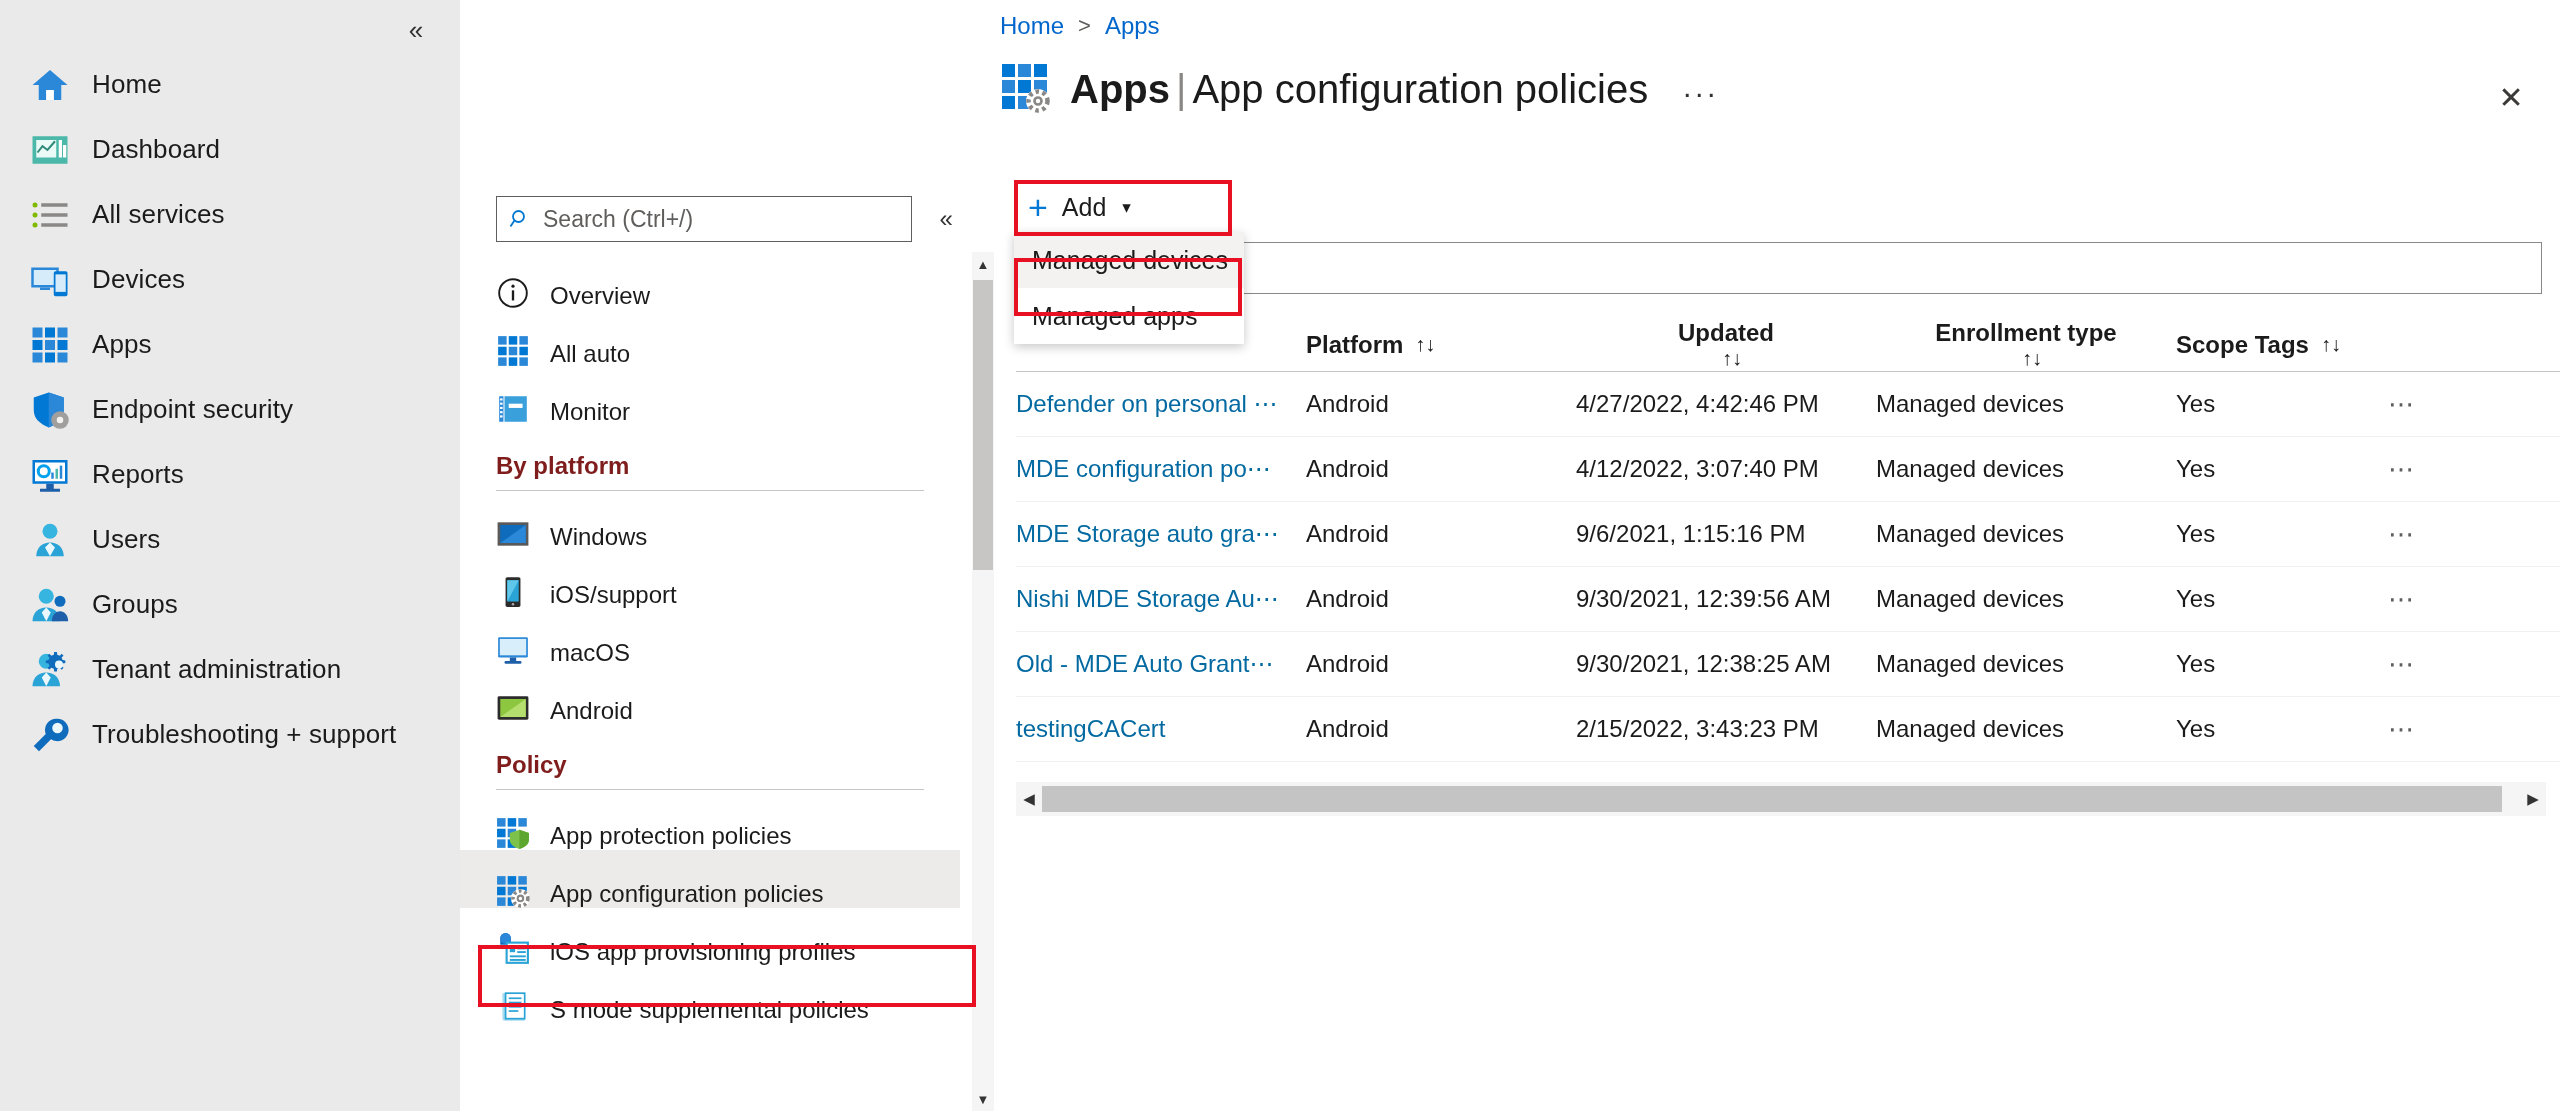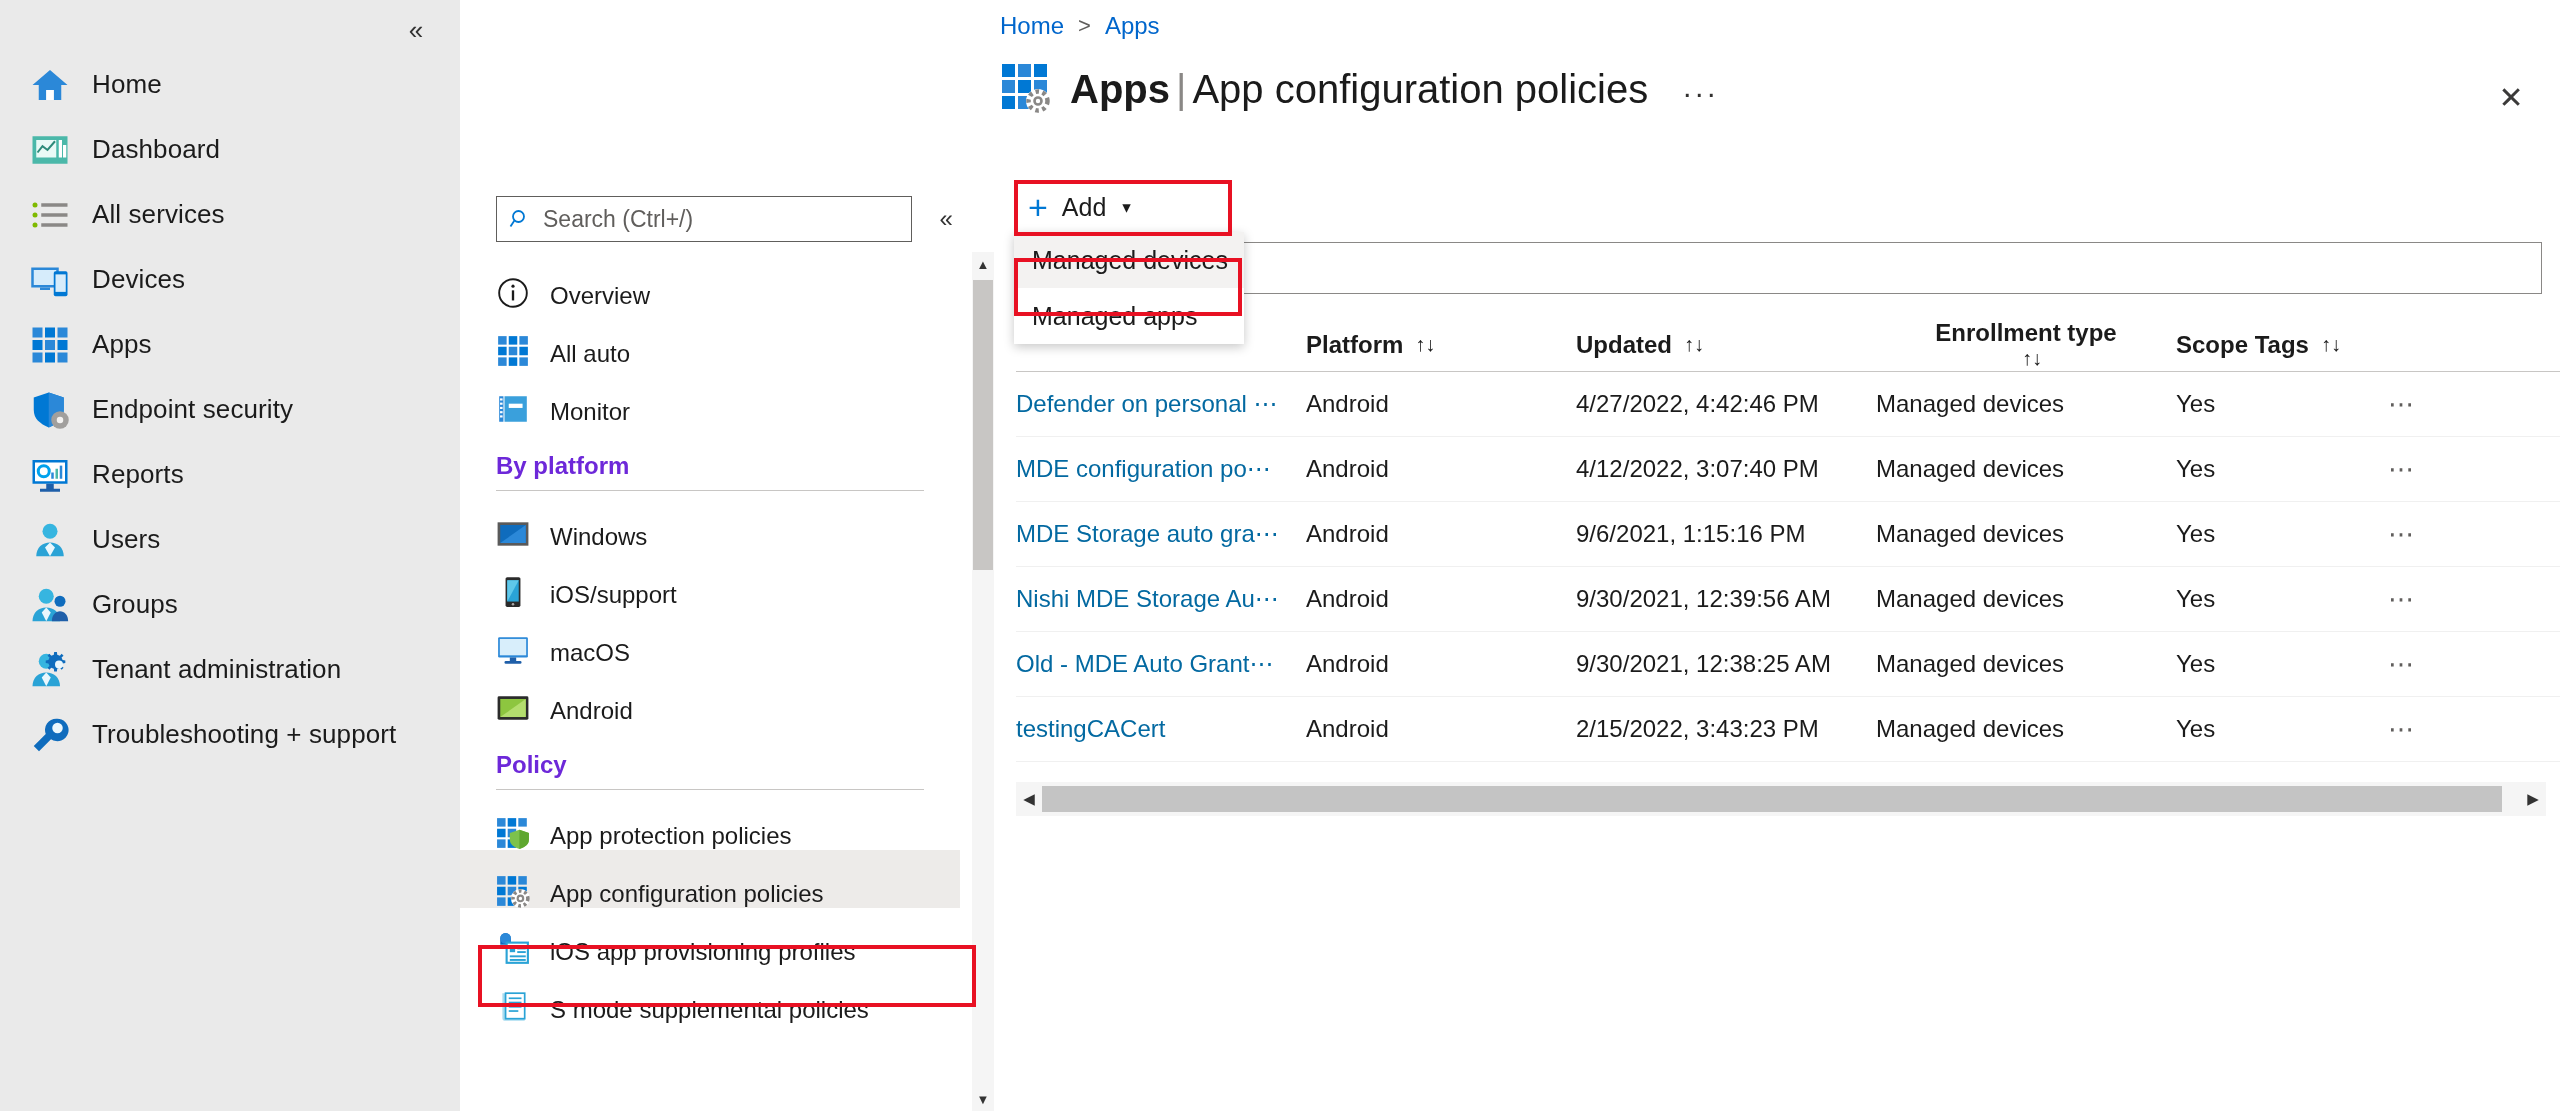--- a/index.html
+++ b/index.html
@@ -92,21 +92,21 @@
     flex: 0 0 34px;
     display: flex; align-items: center; justify-content: center;
   }
   .mid-item .lbl { font-size: 24px; color: #1b1b1b; white-space: nowrap; }
   .mid-item.selected { background: #edebe9; }
 
   .mid-group {
     padding-left: 36px; padding-top: 26px; padding-bottom: 2px;
   }
   .mid-group .gt {
-    font-size: 24px; font-weight: bold; color: #6d28d9;
+    font-size: 24px; font-weight: bold; color: #7f1d1d;
   }
   .mid-group .gl {
     margin-top: 10px; width: 428px; height: 1px; background: #c8c6c4;
   }
 
   .mid-scrollbar {
     position: absolute; left: 512px; top: 252px;
     width: 22px; height: 859px;
     background: #f5f5f5;
   }
@@ -213,21 +213,21 @@
     display: flex; align-items: center;
     height: 65px;
     border-bottom: 1px solid #f0f0f0;
   }
   .gc { font-size: 24px; color: #1b1b1b; white-space: nowrap; overflow: hidden; }
   .gc.link { color: #0369a1; cursor: pointer; }
   .gc.dots { color: #605e5c; font-size: 26px; letter-spacing: 2px; cursor: pointer;}
 
   .c-name { width: 290px; padding-right: 8px; }
   .c-plat { width: 270px; }
-  .c-upd  { width: 300px; }
+  .c-upd  { width: 300px; flex-direction: column; }
   .c-enr  { width: 300px; flex-direction: column; }
   .c-scope{ width: 180px; }
   .c-act  { width: 60px; text-align: right; }
 
   .hscroll {
     position: absolute; left: 16px; top: 782px; right: 14px;
     height: 34px; background: #f5f5f5;
     display: flex; align-items: center;
   }
   .hs-arrow {

